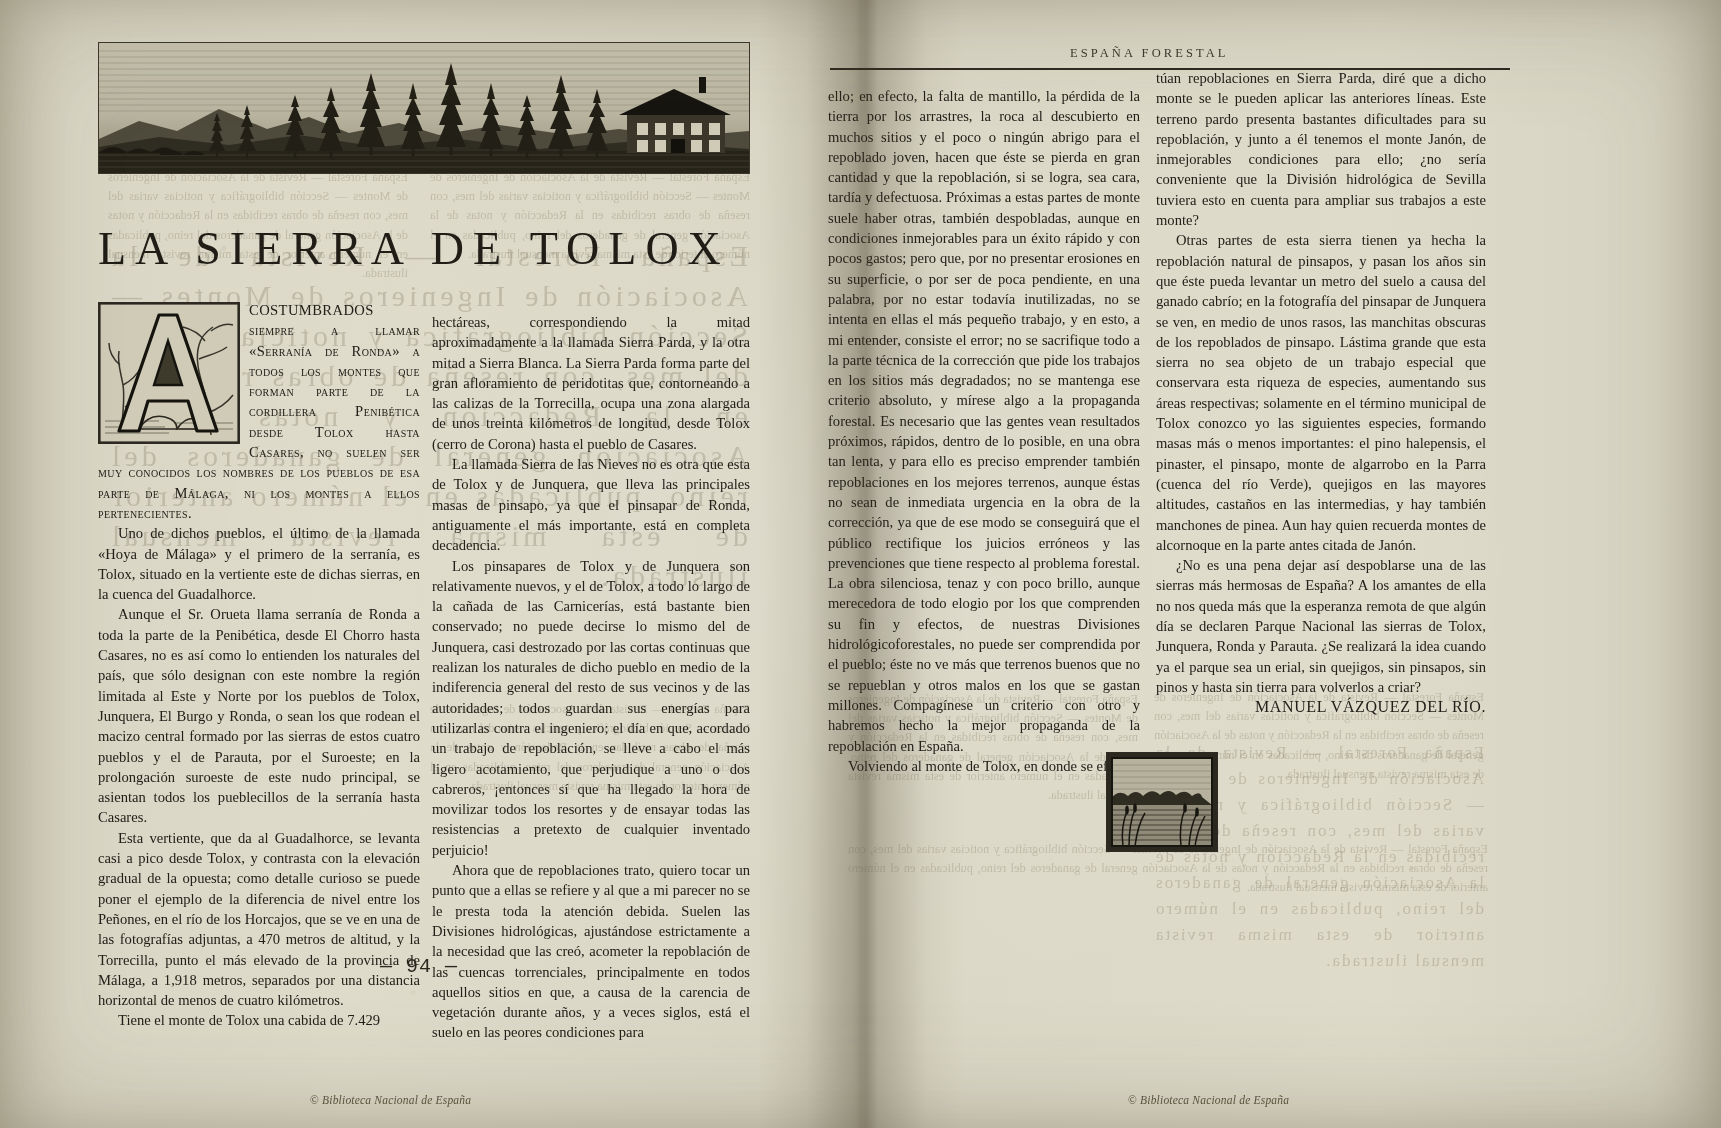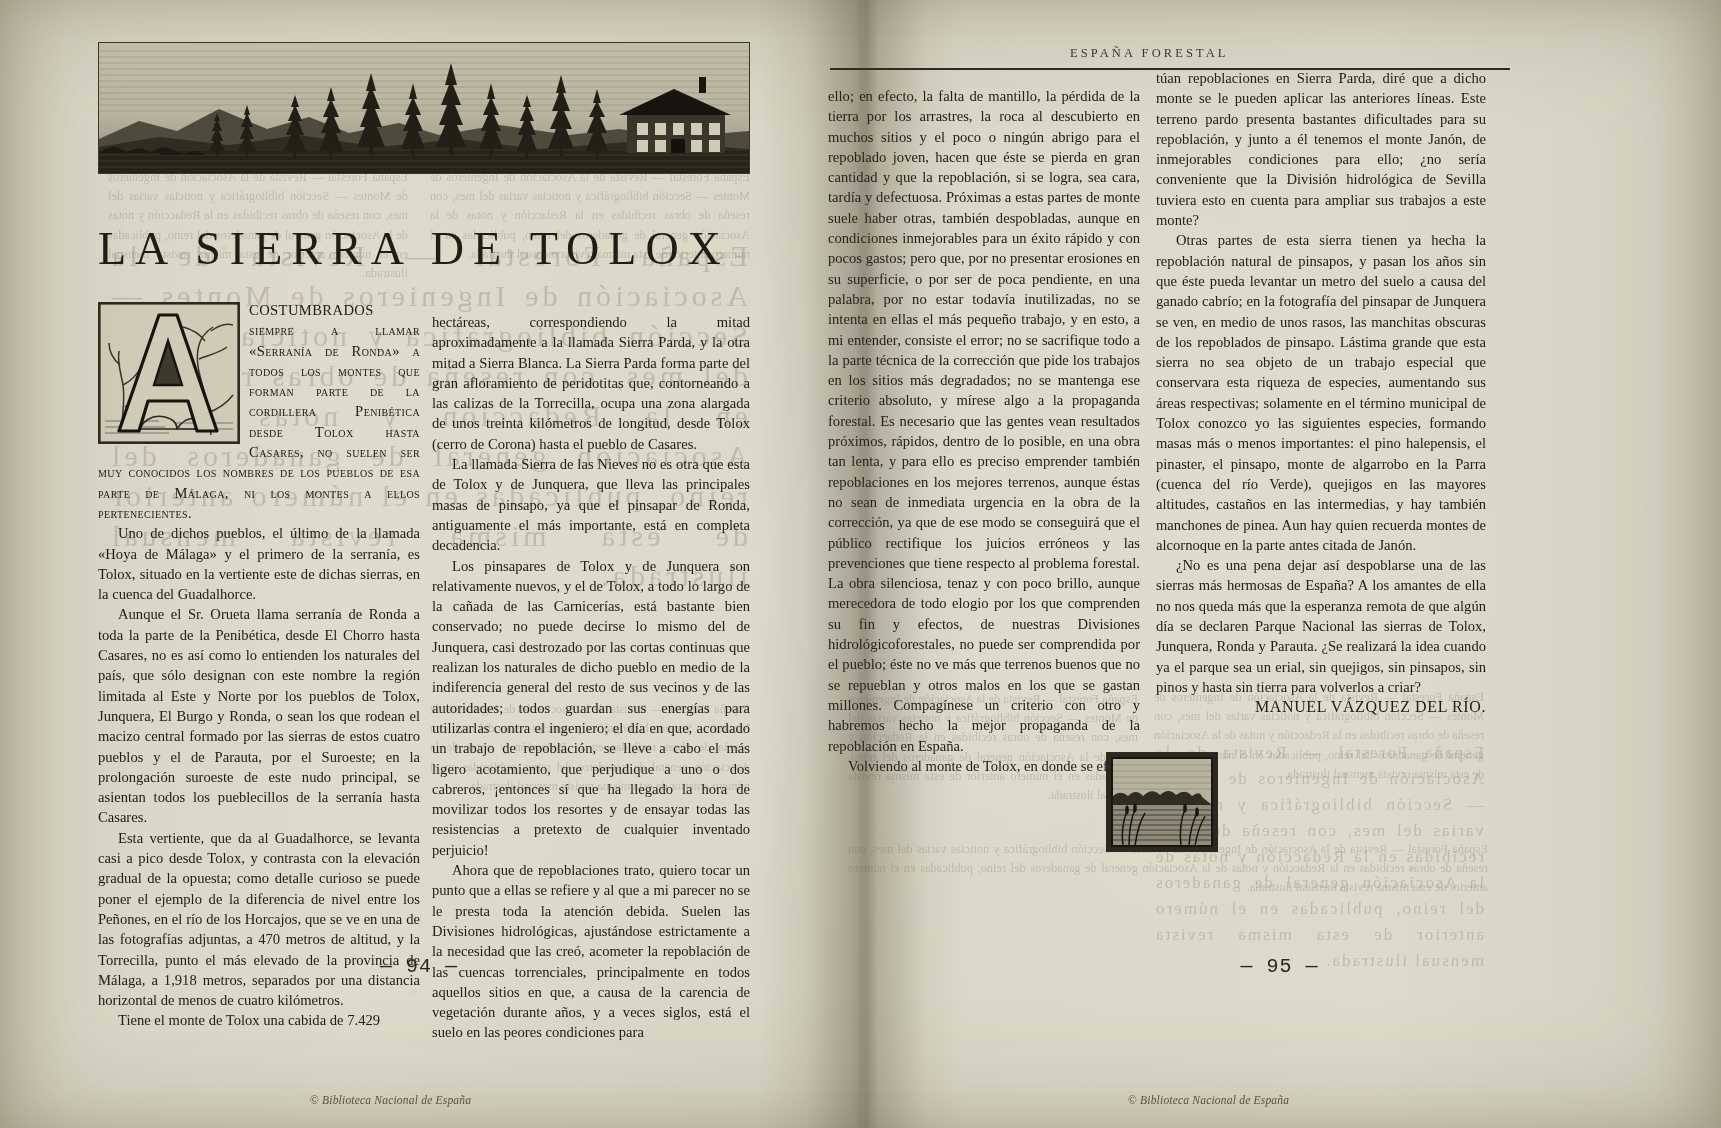--- a/index.html
+++ b/index.html
@@ -286,21 +286,20 @@
       <p>Volviendo al monte de Tolox, en donde se efec-</p>
     </div>
 
     <div class="col" style="left:318px;top:68px;width:330px;height:620px;">
       <p class="noind">túan repoblaciones en Sierra Parda, diré que a dicho monte se le pueden aplicar las anteriores líneas. Este terreno pardo presenta bastantes dificultades para su repoblación, y junto a él tenemos el monte Janón, de inmejorables condiciones para ello; ¿no sería conveniente que la División hidrológica de Sevilla tuviera esto en cuenta para ampliar sus trabajos a este monte?</p>
       <p>Otras partes de esta sierra tienen ya hecha la repoblación natural de pinsapos, y pasan los años sin que éste pueda levantar un metro del suelo a causa del ganado cabrío; en la fotografía del pinsapar de Junquera se ven, en medio de unos rasos, las manchitas obscuras de los repoblados de pinsapo. Lástima grande que esta sierra no sea objeto de un trabajo especial que conservara esta riqueza de especies, aumentando sus áreas respectivas; solamente en el término municipal de Tolox conozco yo las siguientes especies, formando masas más o menos importantes: el pino halepensis, el pinaster, el pinsapo, monte de algarrobo en la Parra (cuenca del río Verde), quejigos en las mayores altitudes, castaños en las intermedias, y hay también manchones de pinea. Aun hay quien recuerda montes de alcornoque en la parte antes citada de Janón.</p>
       <p>¿No es una pena dejar así despoblarse una de las sierras más hermosas de España? A los amantes de ella no nos queda más que la esperanza remota de que algún día se declaren Parque Nacional las sierras de Tolox, Junquera, Ronda y Parauta. ¿Se realizará la idea cuando ya el parque sea un erial, sin quejigos, sin pinsapos, sin pinos y hasta sin tierra para volverlos a criar?</p>
       <p class="signature">MANUEL VÁZQUEZ DEL RÍO.</p>
     </div>
 
-    <div class="folio" style="left:0;top:955px;width:883px;text-align:center;">— 95 —</div>
 
     <div class="credit" style="left:290px;top:1094px;">
       <span class="c">©</span>
       <span>Biblioteca Nacional de España</span>
     </div>
   </div>
 
   <div id="vignette-cut">
     <svg width="110" height="98" viewBox="0 0 110 98" xmlns="http://www.w3.org/2000/svg">
       <rect width="110" height="98" fill="#2b2820"></rect>

